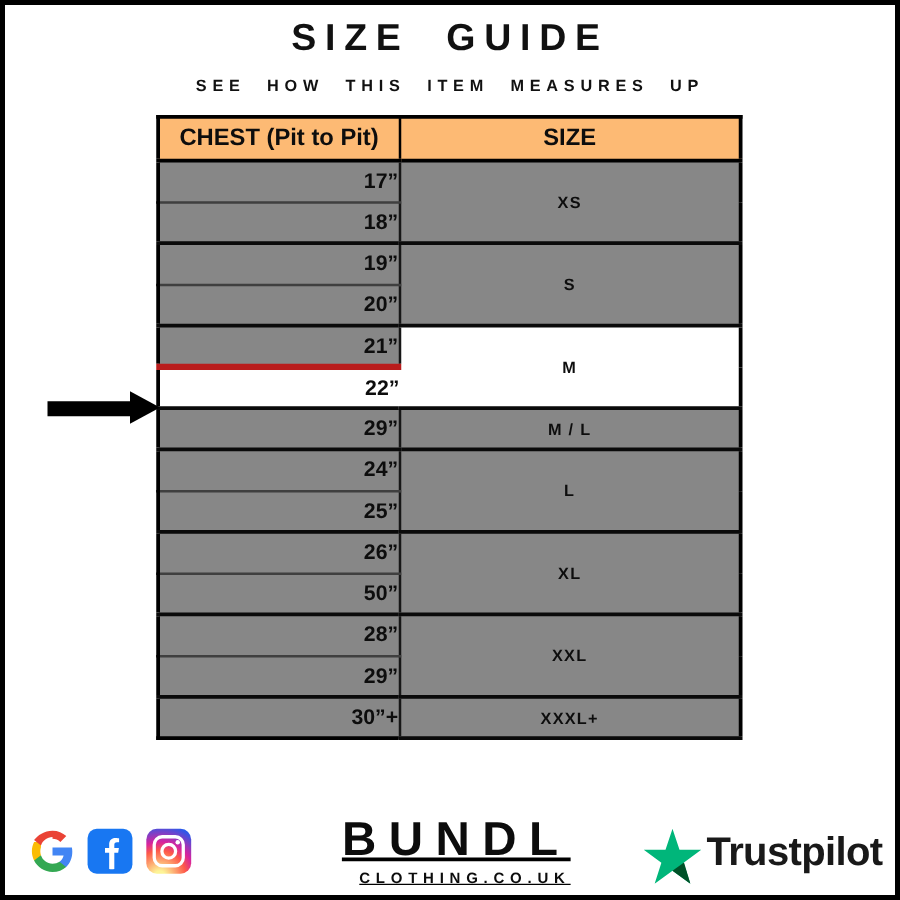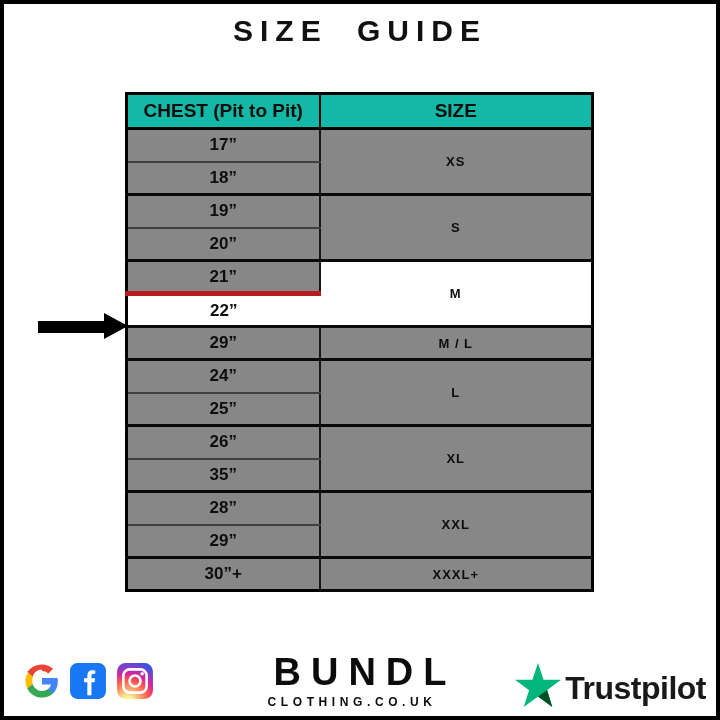--- a/index.html
+++ b/index.html
@@ -41,41 +41,41 @@
     top: 88px;
     width: 466px;
     border-collapse: collapse;
     table-layout: fixed;
     border: 3px solid #000000;
   }
   .size-table col.c-chest { width: 193px; }
   .size-table col.c-size  { width: 273px; }
 
   .size-table th {
-    background: #14b8a6;
+    background: #fdba74;
     height: 35px;
     font-size: 19px;
     font-weight: 700;
     color: #0d0d0d;
     text-align: center;
     border-bottom: 3px solid #000000;
     padding: 0;
   }
   .size-table th.h-chest { border-right: 2px solid #000000; }
 
   .size-table td {
     background: #878787;
     height: 33px;
     text-align: center;
     vertical-align: middle;
     color: #0d0d0d;
     font-weight: 700;
     padding: 0;
   }
-  .size-table td.chest { font-size: 17px; border-right: 2px solid #161616; }
+  .size-table td.chest { font-size: 17px; border-right: 2px solid #161616; text-align: right; }
   .size-table td.size  { font-size: 13px; letter-spacing: 1px; border-left: none; }
 
   
   tr.intra td.chest { border-bottom: 2px solid #3f3f3f; }
   
   tr.group-end td.chest, td.size { border-bottom: 3px solid #0a0a0a; }
 
   
   td.hl { background: #ffffff; }
   tr.m-first td.chest { border-bottom: 5px solid #b91c1c; }
@@ -105,56 +105,57 @@
   }
 
   
   .footer { position: absolute; left: 0; top: 645px; width: 712px; height: 70px; }
 
   .social { position: absolute; left: 20px; top: 13px; display: flex; gap: 9px; align-items: center; }
   .social svg { display: block; }
 
   .brand {
     position: absolute; left: 50%; transform: translateX(-50%);
-    top: 2px; text-align: left; white-space: nowrap;
+    top: 2px; text-align: right; white-space: nowrap; text-decoration: underline;
   }
   .brand-name {
     font-size: 38px;
     font-weight: 800;
     color: #0c0c0c;
     letter-spacing: 10px;
     padding-left: 10px; 
   }
   .brand-tagline {
     margin-top: 1px;
     font-size: 12px;
     font-weight: 700;
     color: #0c0c0c;
     letter-spacing: 4.6px;
     padding-left: 4px;
   }
 
   .trustpilot {
     position: absolute; right: 10px; top: 14px;
-    display: flex; align-items: flex-end; gap: 4px;
+    display: flex; align-items: flex-start; gap: 4px;
   }
   .trustpilot-label {
     font-size: 32px;
     font-weight: 700;
     color: #191919;
     letter-spacing: -0.5px;
   }
 </style>
 </head>
 <body>
 
 <div class="canvas">
 
   <div class="header">
     <div class="title">SIZE GUIDE</div>
+    <div class="subtitle">SEE HOW THIS ITEM MEASURES UP</div>
   </div>
 
   <table class="size-table">
     <colgroup>
         <col class="c-chest">
         <col class="c-size">
       </colgroup>
     <thead>
       <tr>
         <th class="h-chest">CHEST (Pit to Pit)</th>
@@ -197,21 +198,21 @@
       </tr>
       <tr class="group-end">
         <td class="chest">25”</td>
       </tr>
 
       <tr class="intra">
         <td class="chest">26”</td>
         <td class="size" rowspan="2">XL</td>
       </tr>
       <tr class="group-end">
-        <td class="chest">35”</td>
+        <td class="chest">50”</td>
       </tr>
 
       <tr class="intra">
         <td class="chest">28”</td>
         <td class="size" rowspan="2">XXL</td>
       </tr>
       <tr class="group-end">
         <td class="chest">29”</td>
       </tr>
 

